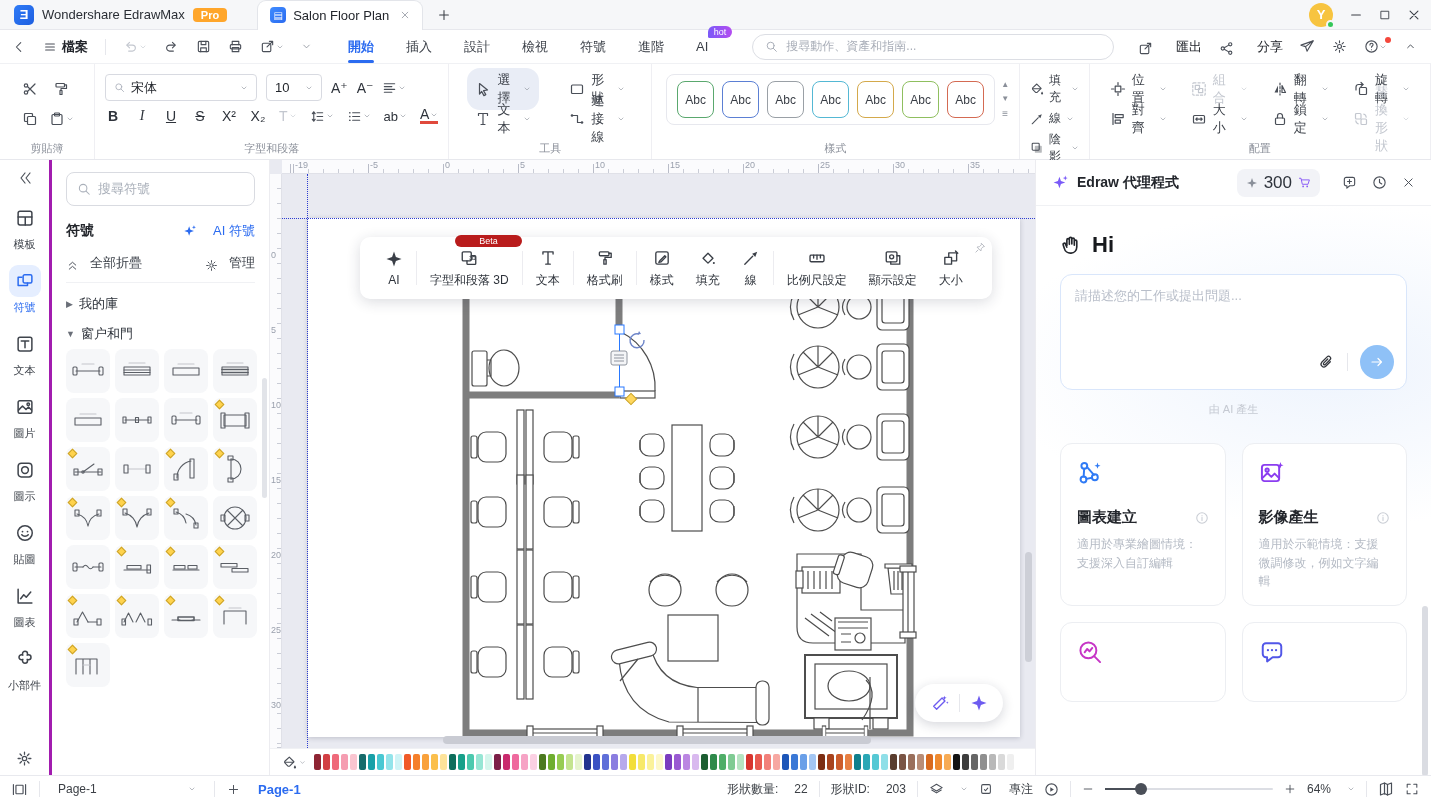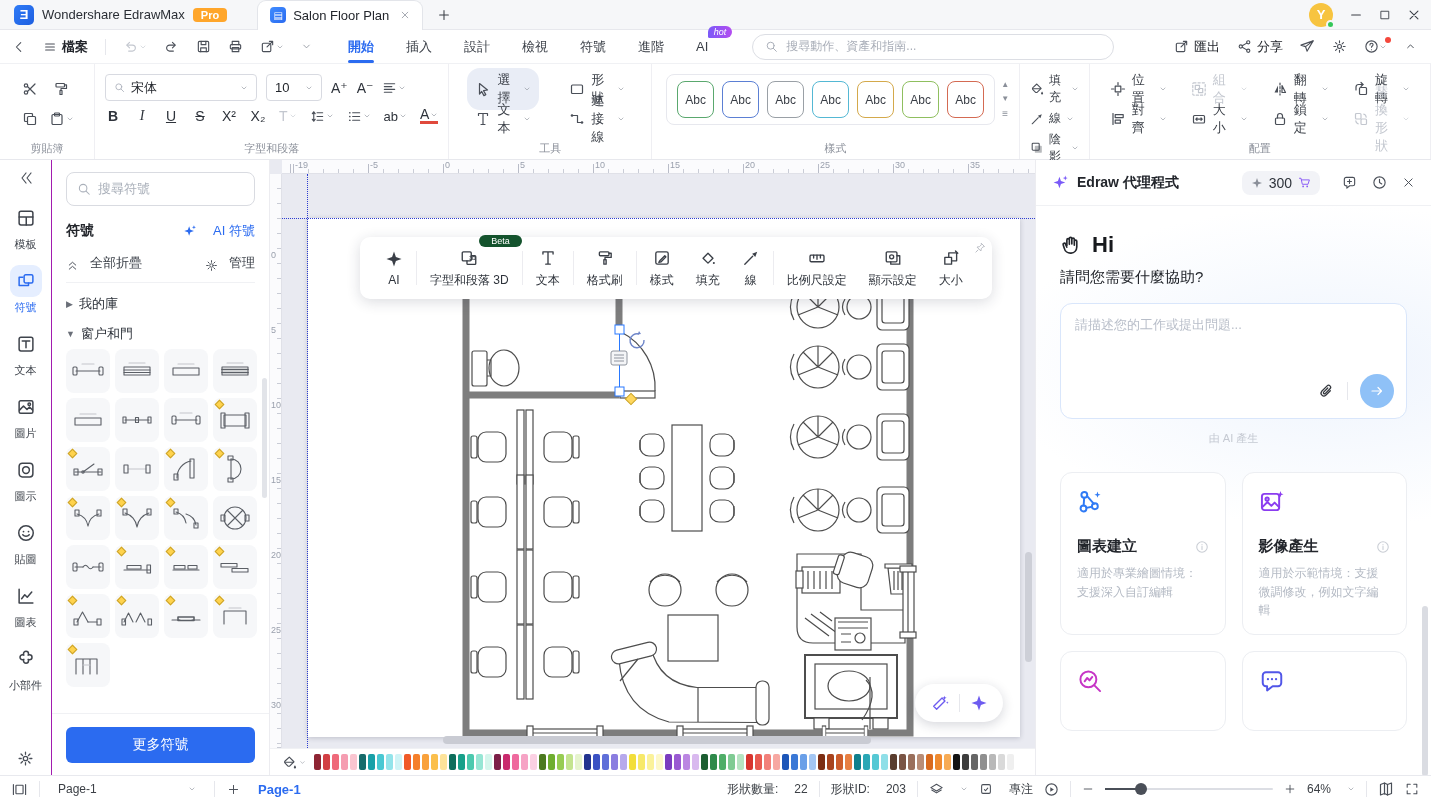--- a/index.html
+++ b/index.html
@@ -26,24 +26,24 @@
   
   .menubar{position:absolute;left:0;top:30px;width:100%;height:34px;background:#fff;display:flex;align-items:center;border-bottom:1px solid #f0f1f4}
   .mb-left{display:flex;align-items:center;gap:17px;padding-left:12px}
   .mb-file{display:flex;align-items:center;gap:5px;font-size:13px;color:#23262c;font-weight:bold}
   .vdiv{width:1px;height:16px;background:#e6e7ec}
   .disabled{color:#c3c7cf !important}
   .menu-tabs{display:flex;align-items:center;gap:28px;margin-left:34px}
   .menu-tab{position:relative;font-size:13px;color:#3a3f47;padding:6px 2px;cursor:default}
   .menu-tab.active{color:#2b6bf0;font-weight:bold}
   .menu-tab.active::after{content:"";position:absolute;left:50%;transform:translateX(-50%);bottom:-1px;width:26px;height:3px;border-radius:2px;background:#2b6bf0}
-  .hot-badge{position:absolute;top:-7px;right:-22px;background:linear-gradient(90deg,#7b5af8,#b44df0);color:#fff;font-size:9px;font-style:italic;padding:1px 6px;border-radius:8px 8px 8px 2px}
+  .hot-badge{position:absolute;top:-7px;right:-22px;background:linear-gradient(90deg,#7b5af8,#b44df0);color:#fff;font-size:9px;padding:1px 6px;border-radius:8px 8px 8px 2px}
   .mb-search{display:flex;align-items:center;gap:8px;width:362px;height:26px;border:1px solid #dcdee4;border-radius:14px;margin-left:42px;padding:0 12px;color:#a9aeb8;font-size:12px}
   .mb-right{margin-left:auto;display:flex;align-items:center;gap:17px;padding-right:14px;font-size:13px;color:#23262c}
-  .mb-act{display:flex;align-items:center;gap:5px}
+  .mb-act{display:flex;align-items:flex-end;gap:23px}
   .q-wrap{position:relative}
   .q-dot{position:absolute;top:-2px;right:-4px;width:6px;height:6px;border-radius:50%;background:#f4483c}
   
   .ribbon{position:absolute;left:0;top:64px;width:100%;height:96px;background:#fff;border-bottom:1px solid #e7e8ed;display:flex}
   .rsec{position:relative;border-right:1px solid #efeff3;padding:10px 10px 20px 10px}
   .rsec-label{position:absolute;bottom:3px;left:0;right:0;text-align:center;font-size:11px;color:#8b909a}
   .launch{position:absolute;right:5px;bottom:4px;color:#9aa0ab}
   .clip-grid{display:grid;grid-template-columns:28px 34px;grid-template-rows:30px 30px;align-items:center;justify-items:center}
   .fontsec{display:flex;flex-direction:column;gap:7px}
   .frow{display:flex;align-items:center;gap:9px}
@@ -56,21 +56,21 @@
   .styles-wrap{display:flex;align-items:center;gap:6px}
   .styles-box{display:flex;gap:8px;border:1px solid #e7e8ee;border-radius:8px;padding:6px 10px}
   .abc{width:37px;height:37px;border-radius:8px;border:1px solid;display:flex;align-items:center;justify-content:center;font-size:12px;color:#3a3f47;background:#fff}
   .style-arrows{display:flex;flex-direction:column;gap:5px;align-items:center;color:#8a8f99;font-size:8px}
   .fls{display:flex;flex-direction:column;gap:4px;font-size:12px}
   .fls-row{display:flex;align-items:center;gap:5px}
   .arr-grid{display:grid;grid-template-columns:auto auto auto auto;grid-template-rows:30px 30px;column-gap:24px;align-items:center;font-size:13px}
   .aitem{display:flex;align-items:center;gap:6px}
   
   .main{position:absolute;left:0;top:160px;width:100%;height:615px;display:flex}
-  .rail{width:52px;border-right:1px solid #a21caf;display:flex;flex-direction:column;align-items:center;padding:10px 0 8px}
+  .rail{width:52px;border-right:3px solid #a21caf;display:flex;flex-direction:column;align-items:center;padding:10px 0 8px}
   .rail-item{display:flex;flex-direction:column;align-items:center;gap:3px;margin-bottom:13px;font-size:11px;color:#3f444c}
   .rail-item .ibox{width:32px;height:32px;border-radius:9px;display:flex;align-items:center;justify-content:center}
   .rail-item.active{color:#2b6bf0}
   .rail-item.active .ibox{background:#e5eeff;color:#2b6bf0}
   .rail-gear{margin-top:auto;color:#4a4f58}
   
   .panel{position:relative;width:218px;border-right:1px solid #ececf0;padding:12px 14px 0}
   .p-search{display:flex;align-items:center;gap:7px;height:34px;border:1px solid #d9dbe1;border-radius:8px;padding:0 10px;color:#aab0ba;font-size:13px}
   .p-head{display:flex;align-items:center;justify-content:space-between;margin-top:16px}
   .p-title{font-size:14px;font-weight:bold;color:#23262c}
@@ -98,37 +98,37 @@
   .ruler-v span{position:absolute;left:1px;font-size:9px;color:#9aa0ad}
   .page{position:absolute;left:38px;top:58px;width:712px;height:519px;background:#fff;box-shadow:0 1px 5px rgba(40,45,70,.22)}
   .guide-v{position:absolute;left:37px;top:14px;bottom:0;width:0;border-left:1px dotted #2c3bd1}
   .guide-h{position:absolute;top:58px;left:12px;right:0;height:0;border-top:1px dotted #2c3bd1}
   .plan{stroke:#4d4d4d;stroke-width:1.2;fill:none}
   .wall{stroke:#7d7d7d;stroke-width:7;fill:none}
   .ctx-toolbar{position:absolute;left:90px;top:77px;height:62px;background:#fff;border-radius:10px;box-shadow:0 3px 14px rgba(30,35,60,.16);display:flex;align-items:center;padding:0 18px 0 14px;gap:0}
   .ctx-item{position:relative;display:flex;flex-direction:column;align-items:center;gap:4px;font-size:12px;color:#2e333b;padding:0 11px;white-space:nowrap}
   .ctx-item .cic{height:20px;display:flex;align-items:center;color:#3a3f47}
   .ctx-div{width:1px;height:34px;background:#ececf0;margin:0 2px}
-  .beta{position:absolute;top:-13px;right:-2px;background:#14532d;color:#fff;font-size:9px;padding:1px 12px;border-radius:8px}
+  .beta{position:absolute;top:-13px;right:-2px;background:#b91c1c;color:#fff;font-size:9px;padding:1px 24px;border-radius:8px}
   .ctx-pin{position:absolute;right:6px;top:5px;color:#b4b8c0}
   .ai-grad{color:#6d5bf0}
   .ai-pill{position:absolute;left:645px;top:524px;width:88px;height:38px;background:#fff;border-radius:19px;box-shadow:0 3px 12px rgba(30,35,60,.18);display:flex;align-items:center;justify-content:center;gap:10px}
   .ai-pill .pdiv{width:1px;height:18px;background:#e6e7ec}
   .hsb{position:absolute;left:173px;bottom:4px;width:428px;height:8px;border-radius:4px;background:#c9cbd3}
   .vsb{position:absolute;right:3px;top:392px;width:7px;height:110px;border-radius:4px;background:#cdcfd7}
   
   .palette-row{height:27px;display:flex;align-items:center;padding-left:12px;background:#fff;border-top:1px solid #f0f1f4}
   .bucket{display:flex;align-items:center;gap:2px;color:#3a3f47;margin-right:8px}
   .swatches{display:flex;gap:2px}
   .sw{width:7px;height:16px;border-radius:2px}
   
   .agent{position:relative;width:396px;border-left:1px solid #ececf0;background:#fff;overflow:hidden}
   .ag-head{height:46px;display:flex;align-items:center;padding:0 16px;border-bottom:1px solid #f0f1f4;gap:8px}
   .ag-title{font-size:14px;font-weight:bold;color:#23262c}
-  .ag-pill{margin-left:auto;display:flex;align-items:center;gap:6px;background:#f2f3f7;border-radius:8px;padding:4px 9px;font-size:14px;color:#2e333b}
+  .ag-pill{margin-left:auto;display:flex;align-items:center;gap:6px;background:#f2f3f7;border-radius:8px;padding:4px 9px;font-size:17px;color:#2e333b}
   .ag-hicons{display:flex;align-items:center;gap:15px;margin-left:14px;color:#4a4f58}
   .ag-body{position:relative;padding:26px 24px 0;height:569px;background:radial-gradient(480px 230px at 75% 160px,#eef4fd 0%,rgba(238,244,253,0) 70%)}
   .ag-hi{display:flex;align-items:center;gap:10px;font-size:22px;font-weight:bold;color:#17191d}
   .ag-q{margin-top:10px;font-size:15px;color:#23262c}
   .ag-input{position:relative;margin-top:16px;height:116px;background:#fff;border:1px solid #d9e6fb;border-radius:12px;padding:12px 14px}
   .ag-ph{font-size:13px;color:#b8bec9}
   .ag-tools{position:absolute;right:12px;bottom:10px;display:flex;align-items:center;gap:12px}
   .ag-send{width:34px;height:34px;border-radius:50%;background:#8fc1f7;display:flex;align-items:center;justify-content:center;color:#fff}
   .ag-note{margin-top:12px;text-align:center;font-size:11px;color:#c5c9d2}
   .ag-cards{display:grid;grid-template-columns:1fr 1fr;gap:16px;margin-top:26px}
@@ -1108,23 +1108,20 @@
             <span class="diamond"></span>
             <span>
               <svg width="36" height="36" viewBox="0 0 36 36" fill="none" stroke="#5b5f66" stroke-width="1.1" stroke-linecap="round" stroke-linejoin="round">
                 <path d="M6 12v15M13 12v15M20 12v15M27 12v15M6 12h21"></path>
                 <path d="M13 18h7" stroke="#c3c6cc"></path>
               </svg>
             </span>
           </div>
         </div>
       <div class="p-scroll"></div>
-      <div class="p-foot">
-        <button class="more-btn">更多符號</button>
-      </div>
     </div>
 
     <div class="center">
       <div class="canvas-wrap">
         <div class="ruler-h">
             <div class="ticks"></div>
             <div class="ticks2"></div>
             <div id="ruler-h-labels">
               <span style="left: 13px;">-19</span>
               <span style="left: 88px;">-5</span>
@@ -1554,21 +1551,20 @@
       </div>
       <div class="ag-body">
         <div class="ag-hi">
             <span class="ic" style="color:#23262c">
               <svg width="22" height="22" viewBox="0 0 16 16" fill="none" stroke="currentColor" stroke-width="1.2" stroke-linecap="round" stroke-linejoin="round">
                 <path d="M5 8.6V4.3a.9.9 0 0 1 1.8 0v3.2M6.8 7.3V3.3a.9.9 0 0 1 1.8 0v3.9M8.6 7.1V3.9a.9.9 0 0 1 1.8 0v4M10.4 8.1V5.3a.9.9 0 0 1 1.8 0v4.1a4.6 4.6 0 0 1-9.1.9L2.3 7.9a.9.9 0 0 1 1.7-.6l1 2.2"></path>
               </svg>
             </span>
             <span>Hi</span>
           </div>
-        <div class="ag-q">請問您需要什麼協助?</div>
         <div class="ag-input">
           <div class="ag-ph">請描述您的工作或提出問題...</div>
           <div class="ag-tools">
             <span class="ic" style="color:#33363c">
                 <svg width="17" height="17" viewBox="0 0 16 16" fill="none" stroke="currentColor" stroke-width="1.2" stroke-linecap="round" stroke-linejoin="round">
                   <path d="M11.6 7.3l-4.3 4.3a2.7 2.7 0 0 1-3.8-3.8l5.1-5.1a1.9 1.9 0 0 1 2.7 2.7L6.7 10a1 1 0 0 1-1.4-1.4l3.9-3.9"></path>
                 </svg>
               </span>
             <span class="pdiv" style="width:1px;height:18px;background:#e6e7ec"></span>
             <span class="ag-send">

